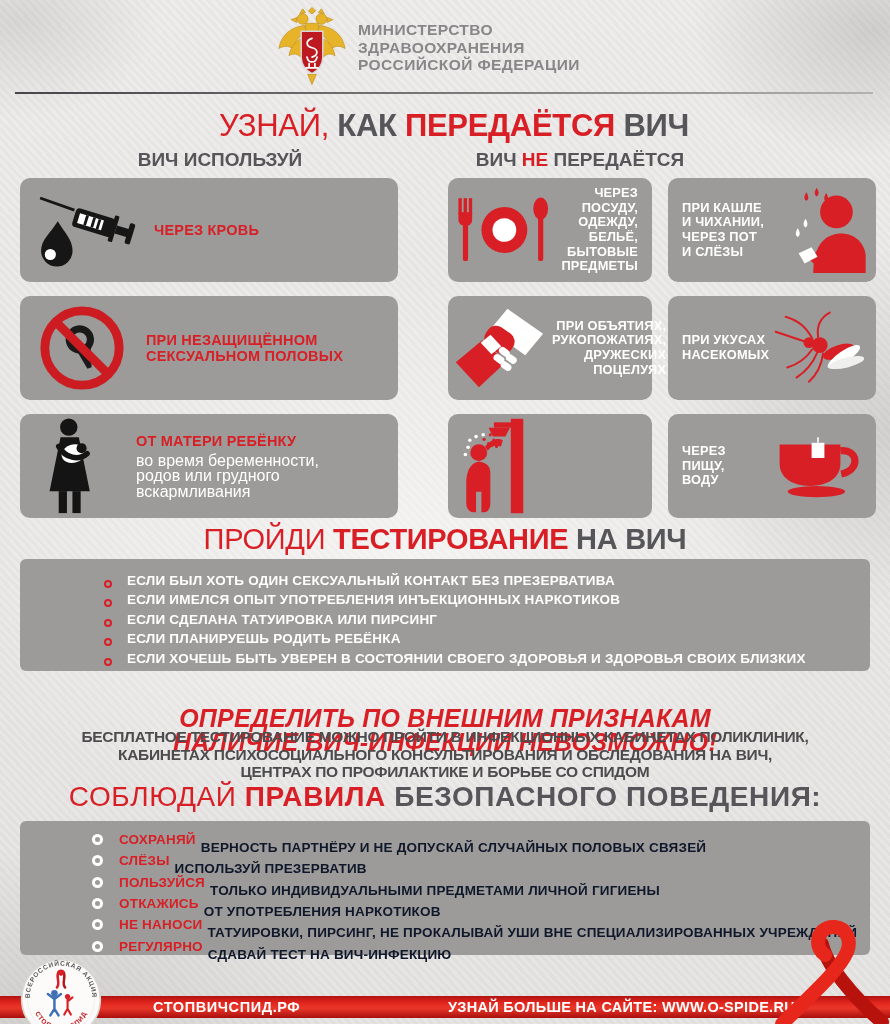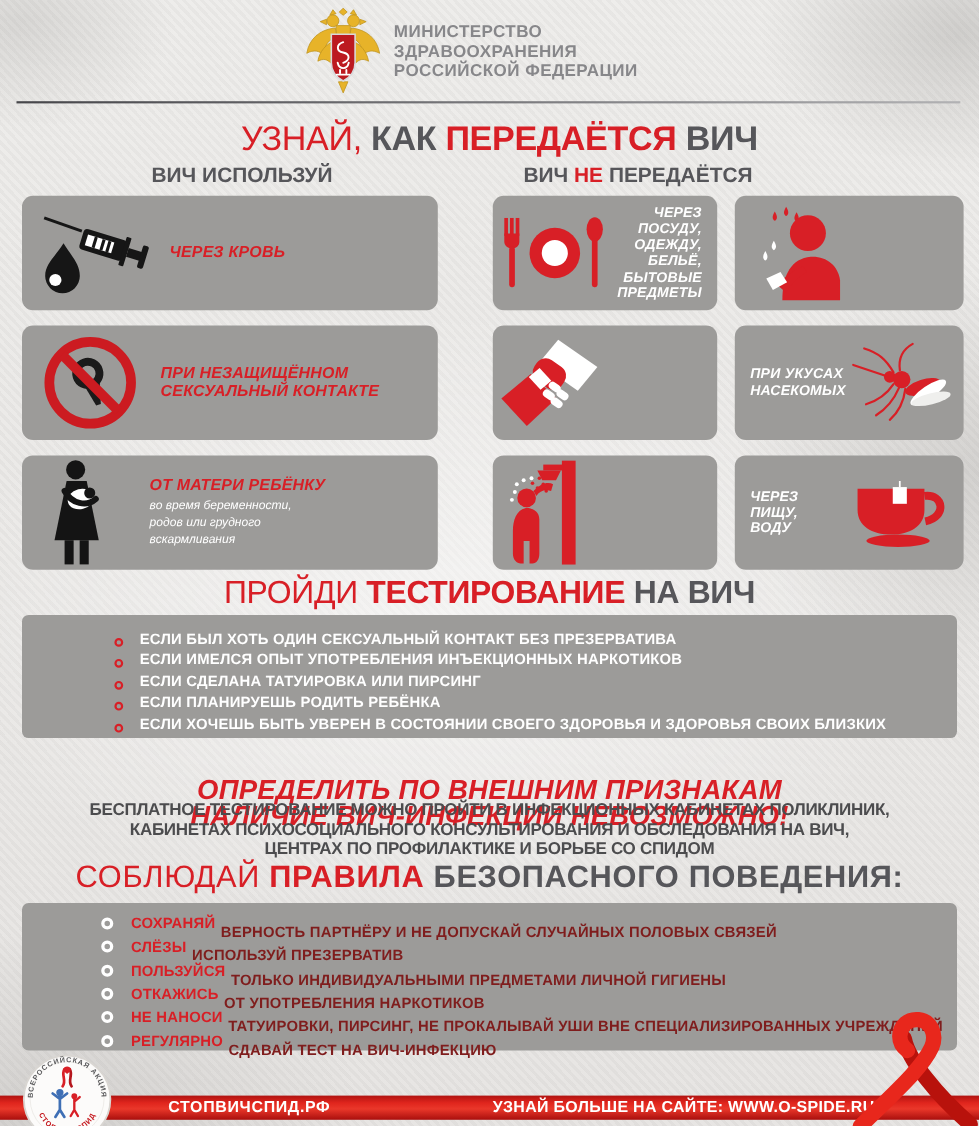--- a/index.html
+++ b/index.html
@@ -37,28 +37,28 @@
   #page-title{top:108px;font-size:31px;padding-left:18px;}
   .h-seg{white-space:pre;}
   .h-lead{color:var(--accent-red);font-weight:400;}
   .h-red{color:var(--accent-red);font-weight:700;}
   .h-dark{color:var(--dark-text);font-weight:700;}
   .col-head{position:absolute;top:149px;font-size:19px;font-weight:700;color:var(--dark-text);text-align:center;letter-spacing:0;}
   #col-head-left{left:25px;width:390px;}
   #col-head-right{left:430px;width:300px;}
 
   
-  .gbox{position:absolute;background:var(--box-gray);border-radius:10px;display:flex;align-items:center;font-style:italic;}
+  .gbox{position:absolute;background:var(--box-gray);border-radius:10px;display:flex;align-items:center;}
   .lbox{left:20px;width:378px;height:104px;padding-left:14px;}
   .raBox{left:448px;width:204px;height:104px;padding:0 10px 0 6px;}
   .rbBox{left:668px;width:208px;height:104px;padding:0 6px 0 14px;}
   .row1{top:178px;} .row2{top:296px;} .row3{top:414px;}
   .lbox .txt{margin-left:16px;}
   .t-title{color:var(--accent-red);font-weight:700;font-size:14.5px;line-height:16.5px;white-space:pre-line;letter-spacing:.2px;}
-  .t-sub{color:#fff;font-size:11px;line-height:15.5px;white-space:pre-line;margin-top:3px;}
+  .t-sub{color:#fff;font-size:16px;line-height:15.5px;white-space:pre-line;margin-top:3px;}
   .nt-text{color:#fff;font-weight:700;font-size:12.8px;line-height:14.6px;white-space:pre-line;letter-spacing:.2px;}
   .raBox .nt-text{flex:1;text-align:right;padding-right:4px;}
   .rbBox .nt-text{flex:1;text-align:left;}
   .icon{flex:none;}
 
   
   #testing-heading{top:523px;font-size:29px;}
   #testing-box{position:absolute;left:20px;top:559px;width:850px;height:112px;background:var(--box-gray);
     border-radius:6px;padding:9px 0 0 84px;}
   .test-item{display:flex;align-items:flex-end;height:19.5px;}
@@ -69,21 +69,21 @@
   #warning-text{top:707px;font-size:25px;line-height:23.5px;font-weight:700;color:var(--accent-red);white-space:pre-line;letter-spacing:.2px;font-style:italic;}
   #info-text{top:728px;font-size:15.5px;line-height:17.5px;font-weight:700;color:#4c4c4e;white-space:pre-line;}
 
   
   #rules-heading{top:781px;font-size:28px;letter-spacing:.6px;}
   #rules-box{position:absolute;left:20px;top:821px;width:850px;height:134px;background:var(--box-gray);
     border-radius:6px;padding:8px 0 0 72px;}
   .rule-item{display:flex;align-items:center;height:21.3px;}
   .ring-white{width:11px;height:11px;border:3px solid #fff;border-radius:50%;margin-right:16px;flex:none;}
   .rule-lead{color:var(--accent-red);font-weight:700;font-size:13.5px;margin-right:5px;letter-spacing:.2px;}
-  .rule-rest{color:#7f1d1d;font-weight:700;font-size:13.5px;letter-spacing:.2px;margin-top:16px;}
+  .rule-rest{color:#0f172a;font-weight:700;font-size:13.5px;letter-spacing:.2px;margin-top:16px;}
 
   
   #footer-band{position:absolute;left:0;top:996px;width:890px;height:22px;z-index:2;
     background:linear-gradient(180deg,#b01311 0%,#e0251d 30%,#ea372a 55%,#a90f0d 100%);}
   #site-label{position:absolute;left:153px;top:999px;z-index:3;color:#fff;font-weight:700;font-size:14.5px;letter-spacing:.6px;}
   #more-label{position:absolute;right:95px;top:999px;z-index:3;color:#fff;font-weight:700;font-size:14.5px;letter-spacing:.3px;}
   #badge{position:absolute;left:20px;top:958px;width:82px;height:82px;z-index:5;}
   #ribbon{position:absolute;left:766px;top:914px;width:128px;height:110px;z-index:4;}
 </style>
 </head>
@@ -153,21 +153,21 @@
     <svg class="icon" width="96" height="92" viewBox="0 0 104 104">
       <g transform="rotate(-18 52 50)">
         <circle cx="52" cy="42" r="12" fill="none" stroke="#1a1a1a" stroke-width="8"></circle>
         <path d="M45 54 L61 54 L55 76 L50 76 Z" fill="#1a1a1a"></path>
       </g>
       <circle cx="52" cy="52" r="42" fill="none" stroke="#cc1b21" stroke-width="10"></circle>
       <line x1="23" y1="23" x2="81" y2="81" stroke="#cc1b21" stroke-width="10"></line>
     </svg>
     <div class="txt">
       <div class="t-title">ПРИ НЕЗАЩИЩЁННОМ
-СЕКСУАЛЬНЫЙ КОНТАКТЕ</div>
+СЕКСУАЛЬНОМ ПОЛОВЫХ</div>
     </div>
   </div>
 
   <div class="gbox lbox row3">
     <svg class="icon" width="86" height="96" viewBox="0 0 80 105">
       <circle cx="31" cy="10" r="9.5" fill="#141414"></circle>
       <path d="M22 21 L42 21 L54 80 L10 80 Z" fill="#141414"></path>
       <ellipse cx="36" cy="39" rx="13" ry="10" fill="#fff" transform="rotate(-14 36 39)"></ellipse>
       <circle cx="45" cy="33" r="5.5" fill="#141414"></circle>
       <path d="M20 31 C27 44 42 47 51 39" stroke="#141414" stroke-width="6" fill="none" stroke-linecap="round"></path>
@@ -196,20 +196,24 @@
     </svg>
     <div class="nt-text">ЧЕРЕЗ
 ПОСУДУ,
 ОДЕЖДУ,
 БЕЛЬЁ,
 БЫТОВЫЕ
 ПРЕДМЕТЫ</div>
   </div>
 
   <div class="gbox rbBox row1">
+    <div class="nt-text">ПРИ КАШЛЕ
+И ЧИХАНИИ,
+ЧЕРЕЗ ПОТ
+И СЛЁЗЫ</div>
     <svg class="icon" width="86" height="92" viewBox="0 0 100 100">
       <g fill="#d81f26">
         <path d="M26 6 c-3 5 -3 8 0 10 c3 -2 3 -5 0 -10z"></path>
         <path d="M38 1 c-3 5 -3 8 0 10 c3 -2 3 -5 0 -10z"></path>
         <path d="M49 7 c-3 5 -3 8 0 10 c3 -2 3 -5 0 -10z"></path>
         <circle cx="61" cy="29" r="19"></circle>
         <path d="M34 100 C34 72 44 56 64 54 C80 53 93 63 95 79 L95 100 Z"></path>
         <path d="M56 64 C45 69 35 76 29 84 L38 92 C44 82 52 74 60 70 Z"></path>
       </g>
       <g fill="#fff">
@@ -226,20 +230,24 @@
       <rect x="34" y="24" width="34" height="26" rx="11" fill="#d81f26" transform="rotate(35 51 37)"></rect>
       <polygon points="2,62 32,37 58,62 28,90" fill="#d81f26"></polygon>
       <polygon points="30,40 41,31 53,44 42,53" fill="#fff"></polygon>
       <g fill="#fff">
         <rect x="50" y="46" width="13" height="8" rx="4" transform="rotate(35 56 50)"></rect>
         <rect x="58" y="54" width="13" height="8" rx="4" transform="rotate(35 64 58)"></rect>
         <rect x="44" y="54" width="13" height="8" rx="4" transform="rotate(35 50 58)"></rect>
         <rect x="52" y="62" width="13" height="8" rx="4" transform="rotate(35 58 66)"></rect>
       </g>
     </svg>
+    <div class="nt-text">ПРИ ОБЪЯТИЯХ,
+РУКОПОЖАТИЯХ,
+ДРУЖЕСКИХ
+ПОЦЕЛУЯХ</div>
   </div>
 
   <div class="gbox rbBox row2">
     <div class="nt-text">ПРИ УКУСАХ
 НАСЕКОМЫХ</div>
     <svg class="icon" width="104" height="82" viewBox="0 0 125 95">
       <g stroke="#d81f26" stroke-width="2.4" fill="none" stroke-linecap="round">
         <path d="M8 28 L44 40"></path>
         <path d="M52 36 C44 22 36 15 20 10"></path>
         <path d="M59 34 C57 20 62 11 73 5"></path>

